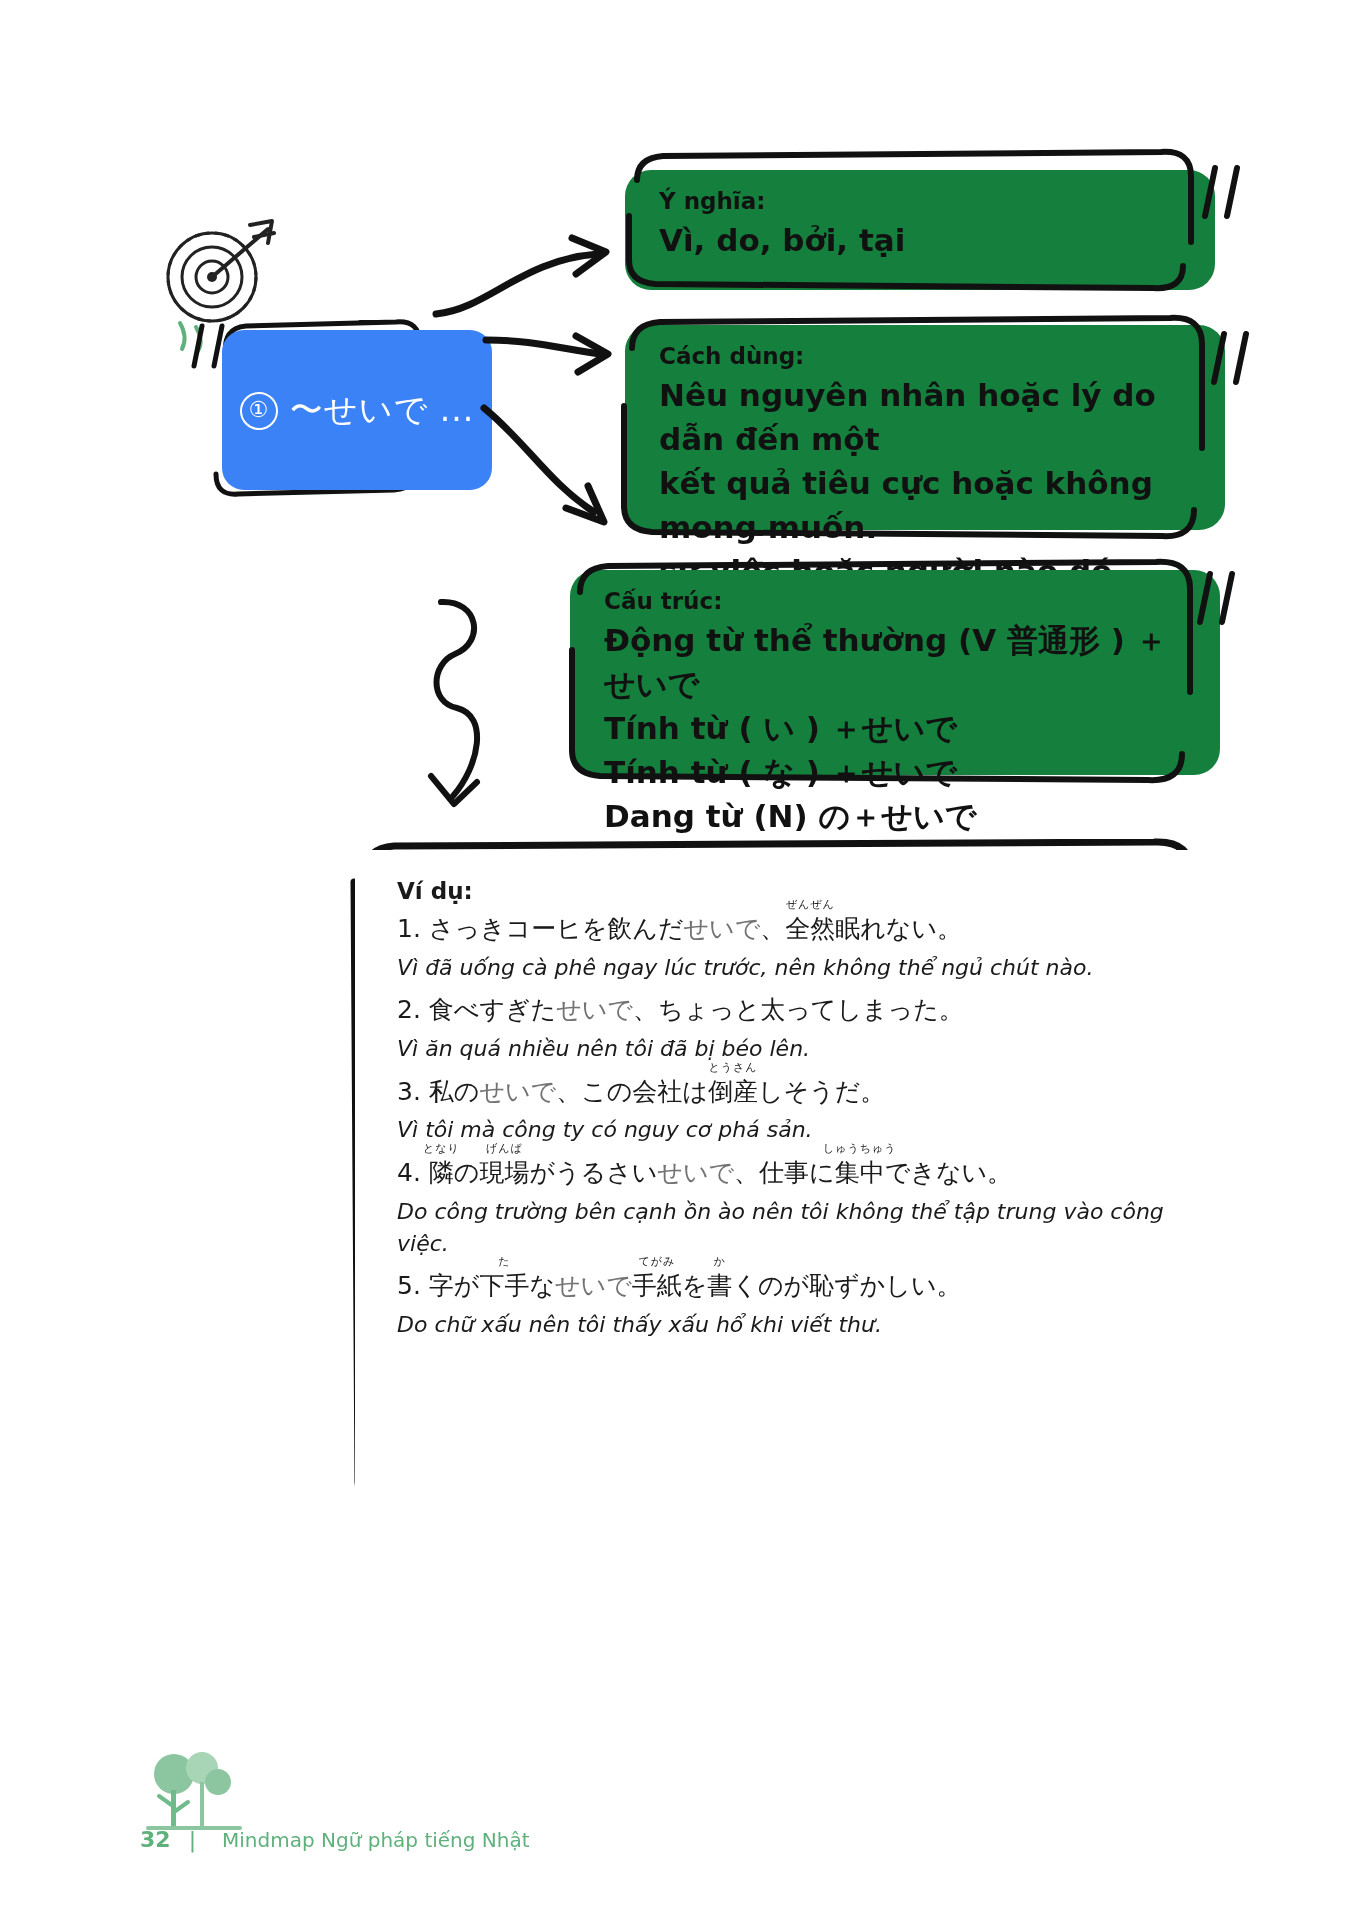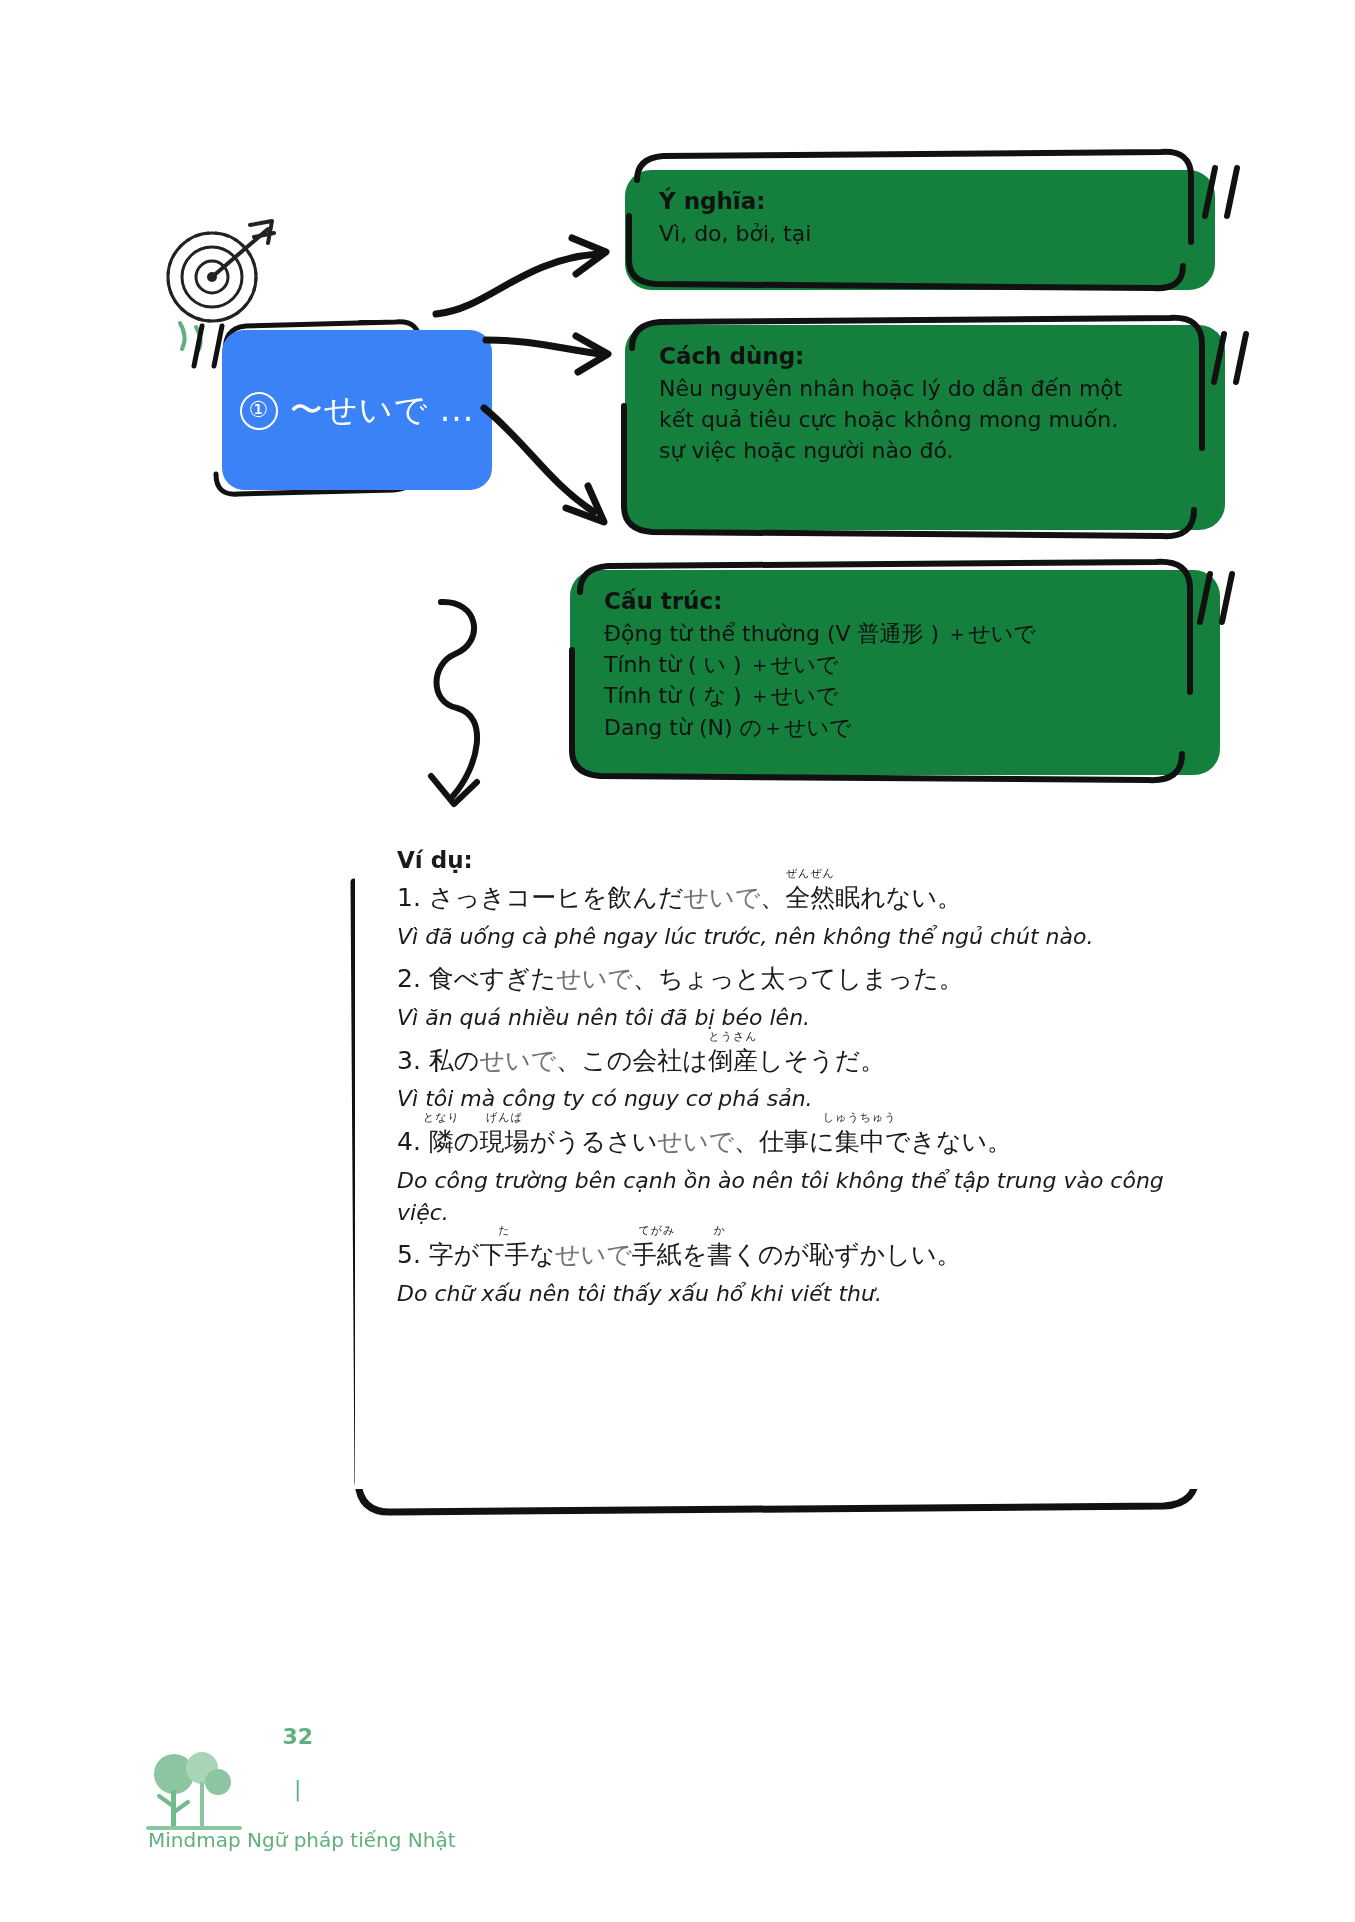--- a/index.html
+++ b/index.html
@@ -61,37 +61,38 @@
     background: #15803d;
     border-radius: 26px;
   }
   .green-box .bx-title {
     font-weight: bold;
     font-size: 23px;
     color: #111;
     margin-bottom: 4px;
   }
   .green-box .bx-line {
-    font-size: 22px;
+    font-size: 31px;
     color: #111;
     line-height: 1.42;
+    font-weight: bold;
   }
   .box-pad { padding: 18px 26px 18px 34px; }
 
   #box-meaning { left: 625px; top: 170px; width: 590px; height: 120px; }
   #box-usage   { left: 625px; top: 325px; width: 600px; height: 205px; }
   #box-struct  { left: 570px; top: 570px; width: 650px; height: 205px; }
 
   .jp { font-family: "DejaVu Sans", sans-serif; }
 
   
   #box-examples {
     position: absolute;
     left: 355px;
-    top: 819px;
+    top: 850px;
     width: 855px;
     height: 670px;
     background: #ffffff;
   }
   #box-examples .inner {
     position: absolute;
     inset: 0;
     padding: 28px 34px 20px 42px;
     box-sizing: border-box;
   }
@@ -116,22 +117,21 @@
     margin: 4px 0 8px 0;
   }
 
   
   .footer {
     position: absolute;
     left: 140px;
     bottom: 70px;
     display: flex;
     align-items: center;
-    gap: 27px;
-    flex-direction: column;
+    gap: 18px;
   }
   .footer .pg {
     font-weight: bold;
     color: #5fb17c;
     font-size: 22px;
   }
   .footer .sep { color: #5fb17c; font-size: 22px; }
   .footer .ft-text { color: #5fb17c; font-size: 20px; margin-left: 8px; }
 
   svg.deco { position: absolute; overflow: visible; pointer-events: none; }

